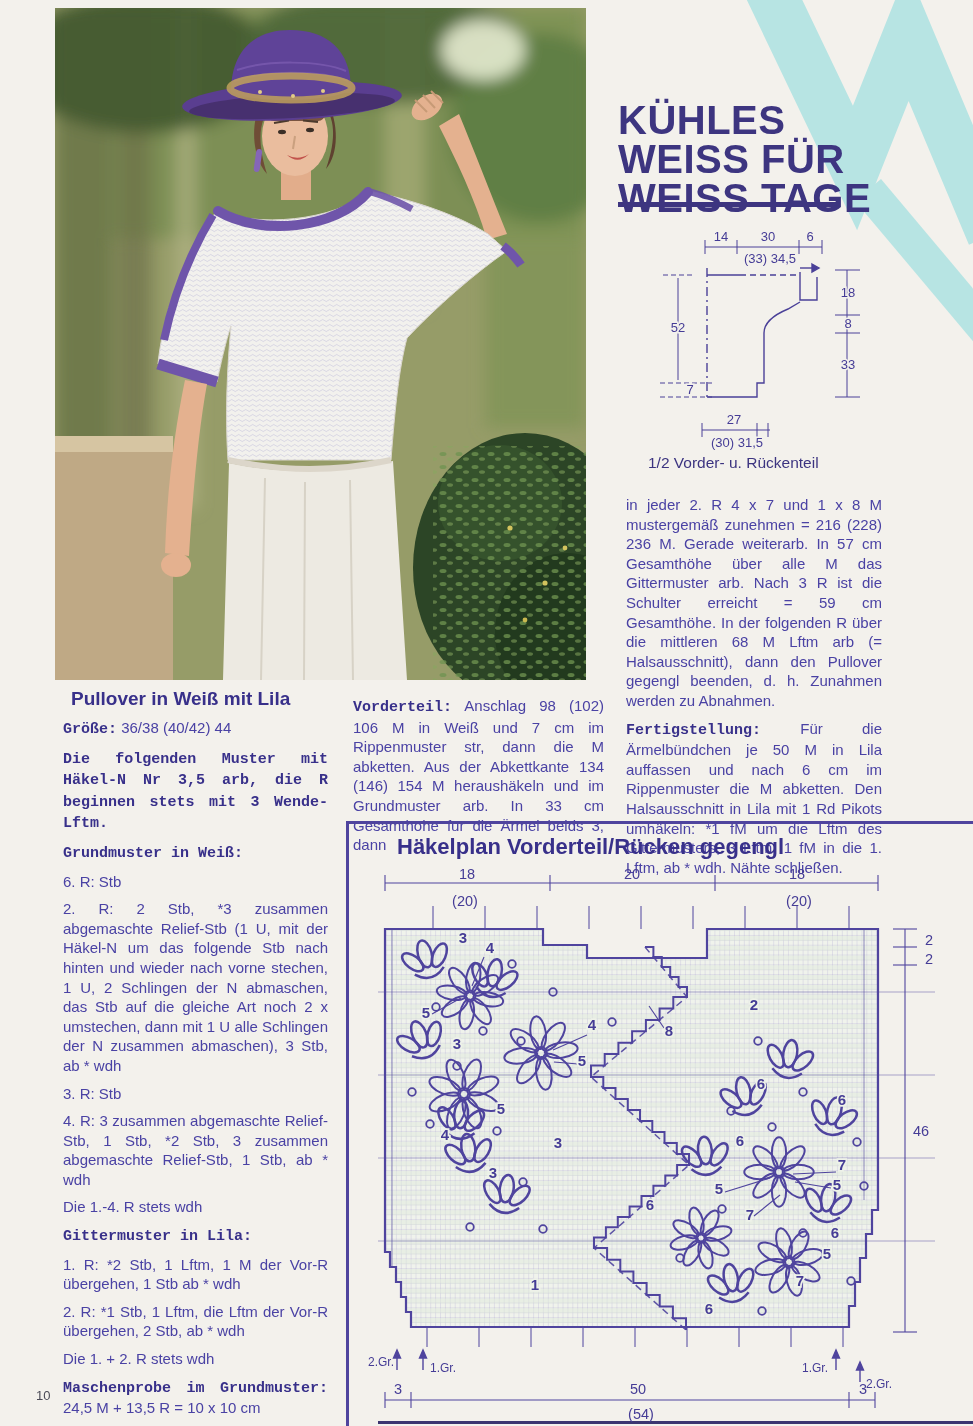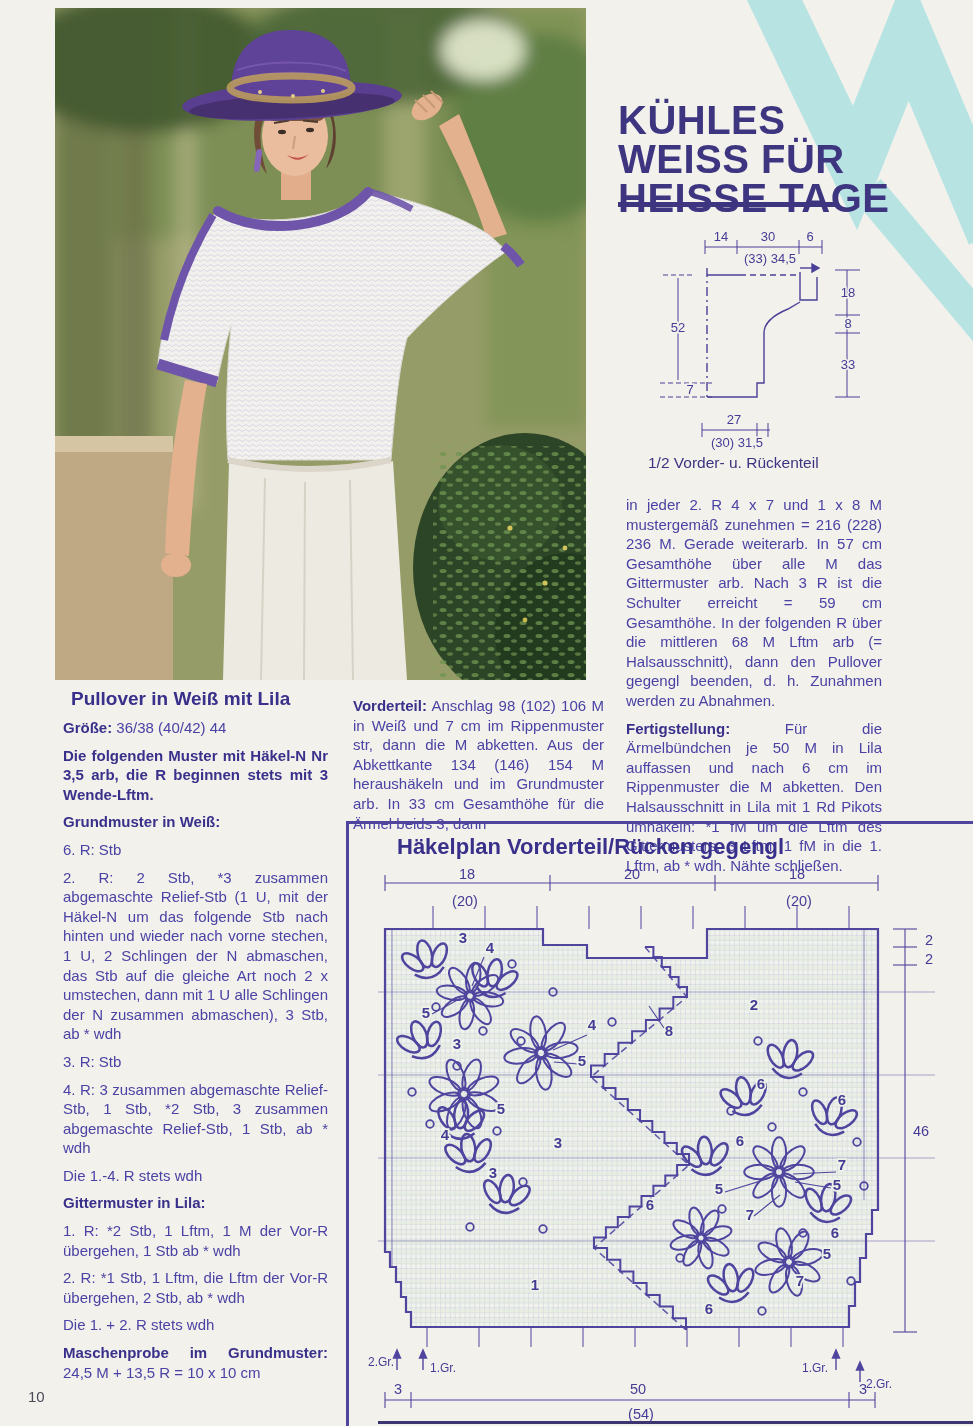--- a/index.html
+++ b/index.html
@@ -11,33 +11,33 @@
   .photo{position:absolute;left:55px;top:8px;width:531px;height:672px;overflow:hidden;}
   .swoosh{position:absolute;left:690px;top:0;width:283px;height:360px;}
   .headline{position:absolute;left:618px;top:74px;width:330px;
     font-size:40px;line-height:39px;font-weight:800;letter-spacing:.5px;
     color:var(--headline,#3d3580);}
   .headline-rule{position:absolute;left:618px;top:202px;width:221px;height:5px;
     background:var(--headline,#3d3580);}
   .schem{position:absolute;left:615px;top:222px;width:358px;height:252px;}
   .col{position:absolute;font-size:15px;line-height:19.6px;color:var(--ink,#4a42a4);}
   .col p{margin:8px;text-align:justify;}
-  .col b{font-weight:700;color:var(--ink-bold,#38308a);}
+  .col b{font-weight:700;color:var(--ink-bold,#38308a);font-family:Liberation Mono, monospace;}
   .col-left{left:55px;top:688px;width:281px;}
   .col-left h2{margin:0 16px 3px;font-size:19px;line-height:22px;color:var(--ink-bold,#38308a);}
   .col-mid{left:345px;top:688px;width:267px;}
   .col-right{left:618px;top:487px;width:272px;}
   .rule{position:absolute;background:var(--line,#4f449e);}
   .rule-left{left:346px;top:821px;width:2.5px;height:605px;}
   .rule-top{left:346px;top:821px;width:627px;height:2.5px;}
   .rule-bottom{left:378px;top:1421px;width:595px;height:3px;background:#3c3570;}
   .chart-title{position:absolute;left:397px;top:834px;width:490px;text-align:left;
     font-weight:700;font-size:22px;color:var(--ink-bold,#38308a);}
   .chart-svg{position:absolute;left:347px;top:858px;width:626px;height:568px;}
-  .page-num{position:absolute;left:28px;top:1388px;font-size:15px;color:#4b4b57;}
+  .page-num{position:absolute;left:36px;top:1388px;font-size:13px;color:#4b4b57;}
   svg text{font-family:"Liberation Sans",sans-serif;fill:#453c96;}
   .dim-num{font-size:14.5px;}
   .dim-sm{font-size:12px;}
   .hand{font-size:15px;font-weight:600;paint-order:stroke;stroke:#eef2e9;stroke-width:3.5px;}
   .schem-num{font-size:13px;paint-order:stroke;stroke:#f3f1ec;stroke-width:3px;}
   .schem-caption{font-size:15.5px;fill:#3c3480;}
 </style>
 </head>
 <body style="--page-bg: #f3f1ec; --ink: #4a42a4; --ink-bold: #38308a; --headline: #3d3580; --line: #4f449e;">
 
@@ -138,21 +138,21 @@
       <ellipse cx="372" cy="99" rx="17" ry="11" fill="#e4b18f" transform="rotate(-35 372 99)"></ellipse>
       <path d="M360,92 L372,104 M368,87 L380,100 M376,83 L388,95" stroke="#c79a76" stroke-width="2" fill="none"></path>
     </g>
   </g>
 </svg>
 </div>
 
 <h1 class="headline">
   <span>KÜHLES</span><br>
   <span>WEISS FÜR</span><br>
-  <span>HEISSE TAGE</span>
+  <span>WEISS TAGE</span>
 </h1>
 <div class="headline-rule"></div>
 
 <svg class="schem" viewBox="615 222 358 252">
   <g stroke="#4a4098" stroke-width="1.4" fill="none">
     <line x1="707" y1="268" x2="707" y2="400" stroke-dasharray="9 4 2 4"></line>
     <path d="M707,275 H740"></path>
     <path d="M740,275 H798" stroke-dasharray="6 4"></path>
     <path d="M800,272 V300 H817 V277"></path>
     <path d="M707,397 H757 V383 H764 V333 C764,322 776,314 788,309 L800,302"></path>

